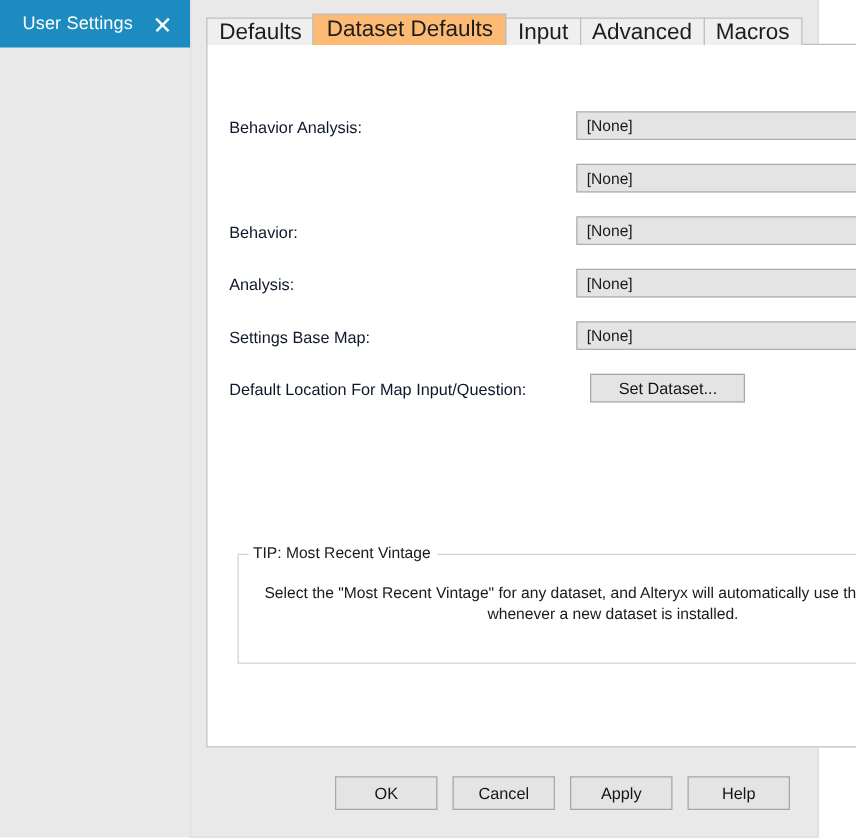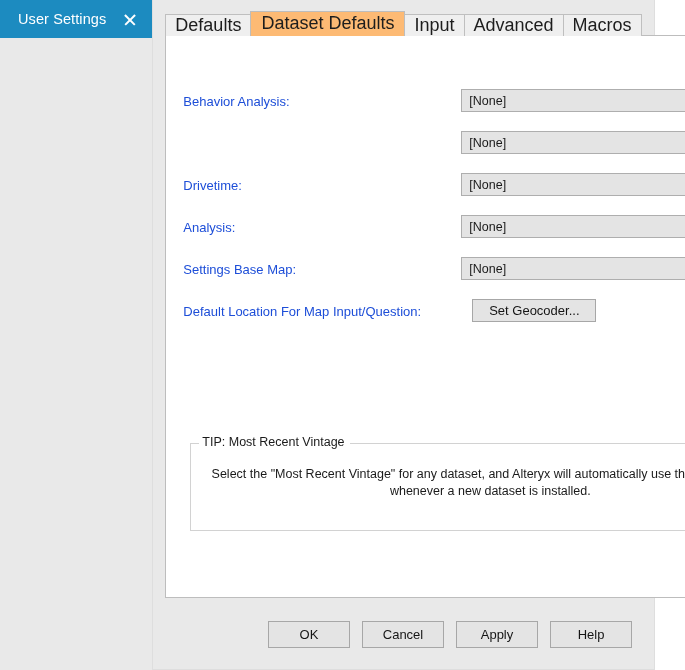--- a/index.html
+++ b/index.html
@@ -138,21 +138,21 @@
     width: 100%;
     height: 26px;
   }
   .form-label {
     position: absolute;
     left: 17px;
     top: 0;
     height: 26px;
     line-height: 26px;
     font-size: 13px;
-    color: #1d4ed8;
+    color: #0f172a;
     white-space: nowrap;
   }
   .combo {
     position: absolute;
     left: 295px;
     top: 0;
     width: 330px;
     height: 23px;
     background: #e4e4e4;
     border: 1px solid #aeaeae;
@@ -297,21 +297,21 @@
       <div class="form-row" style="top:95px">
         <div class="combo">
           <span class="combo-value">[None]</span>
           <span class="combo-arrow">
               <i class="chev"></i>
             </span>
         </div>
       </div>
 
       <div class="form-row" style="top:137px">
-        <div class="form-label">Drivetime:</div>
+        <div class="form-label">Behavior:</div>
         <div class="combo">
           <span class="combo-value">[None]</span>
           <span class="combo-arrow">
               <i class="chev"></i>
             </span>
         </div>
       </div>
 
       <div class="form-row" style="top:179px">
         <div class="form-label">Analysis:</div>
@@ -328,21 +328,21 @@
         <div class="combo">
           <span class="combo-value">[None]</span>
           <span class="combo-arrow">
               <i class="chev"></i>
             </span>
         </div>
       </div>
 
       <div class="form-row" style="top:263px">
         <div class="form-label">Default Location For Map Input/Question:</div>
-        <button class="btn set-location-btn">Set Geocoder...</button>
+        <button class="btn set-location-btn">Set Dataset...</button>
       </div>
 
       <div class="groupbox">
         <div class="groupbox-legend">TIP: Most Recent Vintage</div>
         <div class="groupbox-text">Select the "Most Recent Vintage" for any dataset, and Alteryx will automatically use the latest version whenever a new dataset is installed.</div>
       </div>
 
     </div>
 
     <div class="footer">

